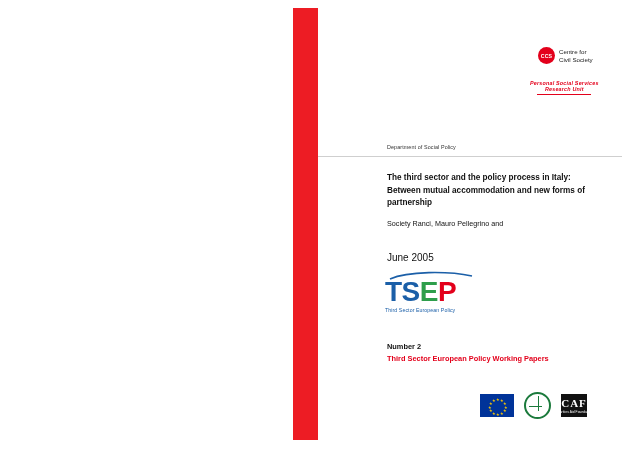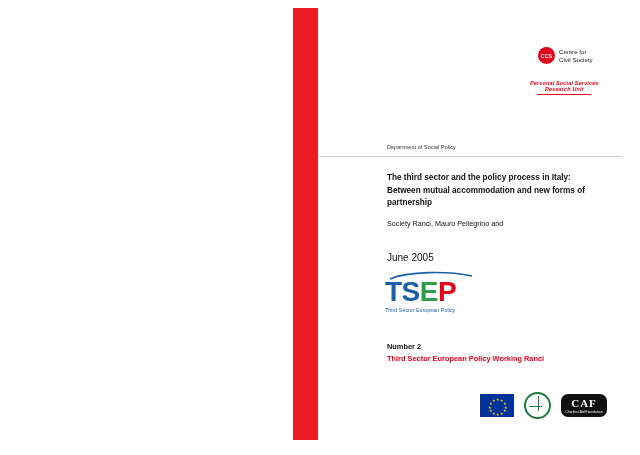--- a/index.html
+++ b/index.html
@@ -260,29 +260,28 @@
   .globe-logo:after {
     content: "";
     position: absolute;
     left: 50%;
     top: 2px;
     width: 1px;
     height: 15px;
     background: #1b7a3c;
   }
   .caf-logo {
-    width: 46px;
+    width: 26px;
     height: 23px;
     background: #111111;
     color: #ffffff;
     display: flex;
     flex-direction: column;
     align-items: center;
     justify-content: center;
-    border-radius: 7px;
   }
   .caf-word {
     font-family: "Liberation Serif", serif;
     font-weight: bold;
     font-size: 11px;
     letter-spacing: 1px;
     line-height: 11px;
   }
   .caf-tag {
     font-size: 3.2px;
@@ -326,21 +325,21 @@
 
   <div class="tsep">
     <svg class="tsep-swoosh" viewBox="0 0 86 10">
       <path d="M2 8 C 20 0, 60 0, 84 5" stroke="#1b5fa8" stroke-width="1.6" fill="none"></path>
     </svg>
     <div class="tsep-word"><span>TS</span><span class="c-e">E</span><span class="c-p">P</span></div>
     <div class="tsep-tag">Third Sector European Policy</div>
   </div>
 
   <div class="number">Number 2</div>
-  <div class="series">Third Sector European Policy Working Ranci</div>
+  <div class="series">Third Sector European Policy Working Papers</div>
 
   <div class="footer-logos">
     <div class="eu-flag">
       <span class="eu-star" style="left:16px;top:4px;">★</span>
       <span class="eu-star" style="left:20px;top:5.2px;">★</span>
       <span class="eu-star" style="left:23px;top:8px;">★</span>
       <span class="eu-star" style="left:24px;top:11.5px;">★</span>
       <span class="eu-star" style="left:23px;top:15px;">★</span>
       <span class="eu-star" style="left:20px;top:17.5px;">★</span>
       <span class="eu-star" style="left:16px;top:18.5px;">★</span>

